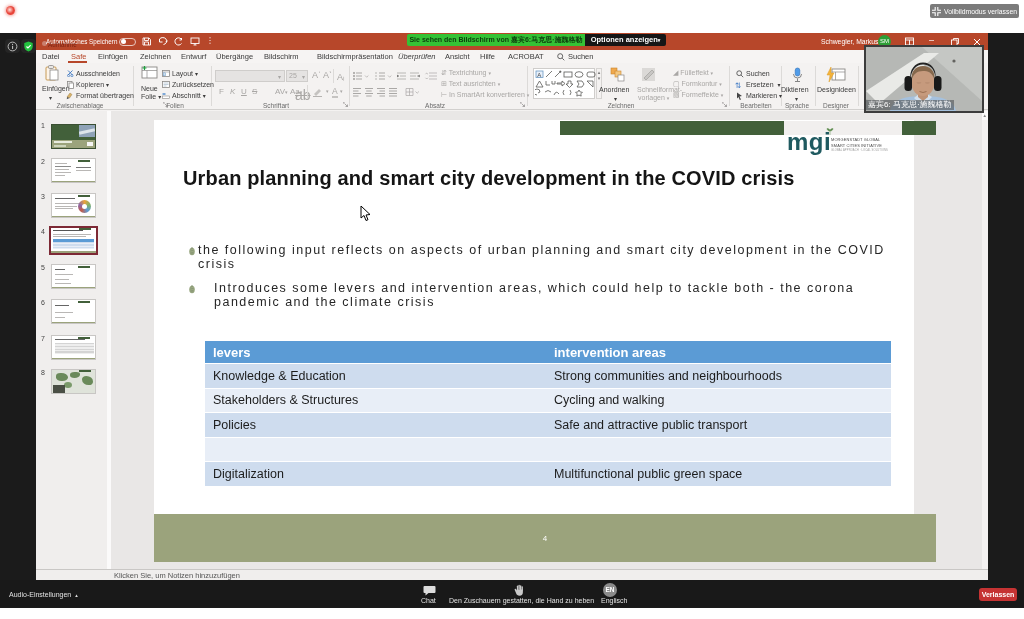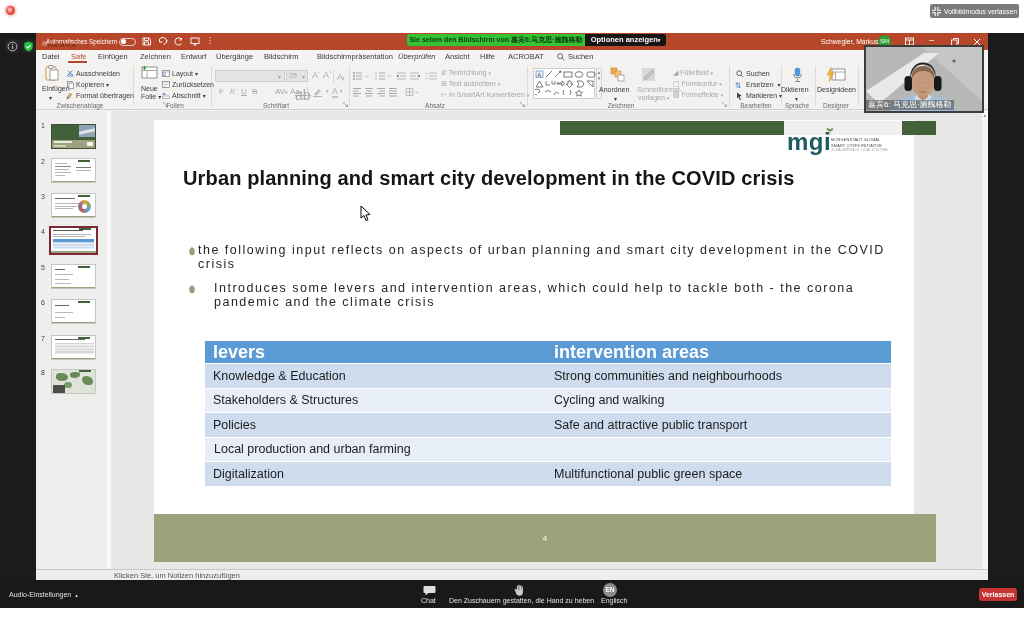--- a/index.html
+++ b/index.html
@@ -56,21 +56,21 @@
   .gbar { position:absolute; top:1px; height:14px; background:#42603a; }
   #mgibox { position:absolute; left:630px; top:1px; width:118px; height:14px; background:#f1efee; }
   #slidetitle { position:absolute; left:29px; top:47px; width:740px; font-size:20px;
     font-weight:bold; color:#151515; letter-spacing:.15px; }
   .bullet { position:absolute; font-size:12.5px; color:#262626; letter-spacing:1.5px; line-height:13.5px; white-space:nowrap; }
 
   #tbl { position:absolute; left:51px; top:221px; width:686px; }
   .trow { display:flex; }
   .c1 { width:340px; padding-left:8px; }
   .c2 { width:345px; padding-left:8px; margin-left:1px; }
-  .thead { background:#5b9bd5; color:#fff; font-weight:bold; font-size:18px; height:22px; }
+  .thead { background:#5b9bd5; color:#fff; font-weight:bold; font-size:13px; height:22px; }
   .thead > div { display:flex; align-items:center; }
   .tr1 { background:#cedcee; }
   .tr2 { background:#e8eef7; }
   .trow.d { color:#1c1c1c; font-size:12.5px; height:24.5px; border-top:1px solid #fff; }
   .trow.d > div { display:flex; align-items:center; }
 
   #oliveband { position:absolute; left:0; top:394px; width:782px; height:48px; background:#9ba37c;
     color:#fdfdfb; font-size:8px; text-align:center; }
 
   #banner { position:absolute; left:407px; top:0.5px; height:12.5px; display:flex; }
@@ -508,21 +508,20 @@
               </div>
             <div class="trow d tr2">
                 <div class="c1">Stakeholders &amp; Structures</div>
                 <div class="c2">Cycling and walking</div>
               </div>
             <div class="trow d tr1">
                 <div class="c1">Policies</div>
                 <div class="c2">Safe and attractive public transport</div>
               </div>
             <div class="trow d tr2">
-                <div class="c2">Local production and urban farming</div>
               </div>
             <div class="trow d tr1">
                 <div class="c1">Digitalization</div>
                 <div class="c2">Multifunctional public green space</div>
               </div>
           </div>
 
           <div id="oliveband">
               <div style="padding-top:20px;">4</div>
             </div>

